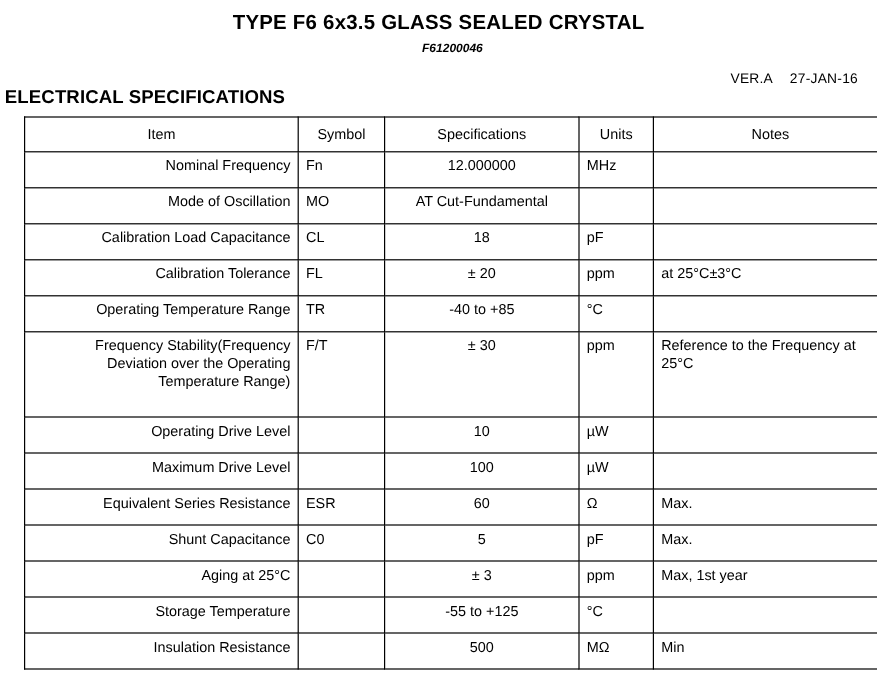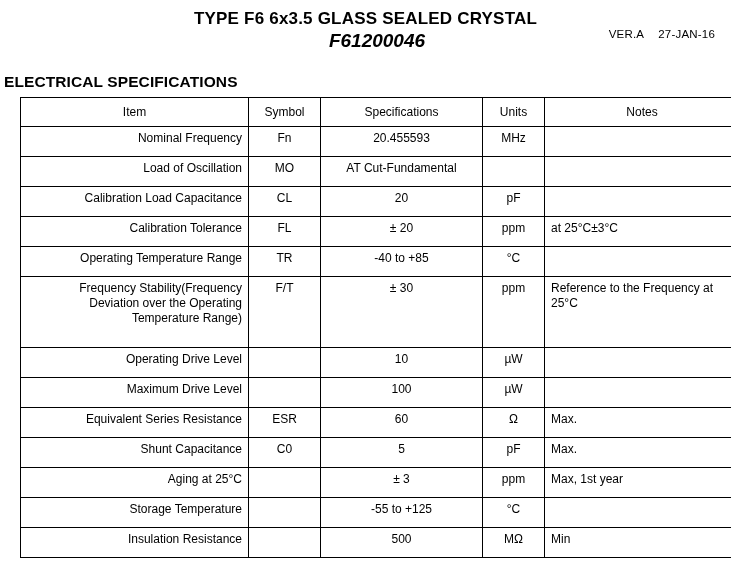--- a/index.html
+++ b/index.html
@@ -25,31 +25,31 @@
     text-align: center;
     padding-top: 8px;
   }
   .doc-title {
     font-size: 17px;
     font-weight: bold;
     letter-spacing: 0.2px;
     line-height: 22px;
   }
   .doc-subtitle {
-    font-size: 19px;
+    font-size: 10px;
     font-weight: bold;
     font-style: italic;
     line-height: 20px;
     margin-top: 1px;
     margin-left: 23px;
   }
   .rev-line {
     position: absolute;
     right: 16px;
-    top: 28px;
+    top: 60px;
     font-size: 11.5px;
     letter-spacing: 0.2px;
   }
   .rev-line .rev-date {
     margin-left: 14px;
   }
   .section-title {
     font-size: 15.5px;
     font-weight: bold;
     margin: 22px 0 6px 4px;
@@ -74,23 +74,23 @@
     height: 20px;
     vertical-align: middle;
   }
   col.c-item { width: 228px; }
   col.c-symbol { width: 72px; }
   col.c-spec { width: 162px; }
   col.c-units { width: 62px; }
   col.c-notes { width: 195px; }
 
   td.item { text-align: right; }
-  td.symbol { text-align: center; }
+  td.symbol { text-align: left; }
   td.spec-val { text-align: center; }
-  td.units { text-align: center; }
+  td.units { text-align: left; }
   td.notes { text-align: left; }
 
   tr.row td { height: 21px; }
   tr.tall td { height: 62px; }
 
   .nowrap { white-space: pre-wrap; }
 </style>
 </head>
 <body>
 
@@ -121,35 +121,35 @@
         <th>Symbol</th>
         <th>Specifications</th>
         <th>Units</th>
         <th>Notes</th>
       </tr>
     </thead>
     <tbody>
       <tr class="row">
         <td class="item">Nominal Frequency</td>
         <td class="symbol">Fn</td>
-        <td class="spec-val">20.455593</td>
+        <td class="spec-val">12.000000</td>
         <td class="units">MHz</td>
         <td class="notes"></td>
       </tr>
       <tr class="row">
-        <td class="item">Load of Oscillation</td>
+        <td class="item">Mode of Oscillation</td>
         <td class="symbol">MO</td>
         <td class="spec-val">AT Cut-Fundamental</td>
         <td class="units"></td>
         <td class="notes"></td>
       </tr>
       <tr class="row">
         <td class="item">Calibration Load Capacitance</td>
         <td class="symbol">CL</td>
-        <td class="spec-val">20</td>
+        <td class="spec-val">18</td>
         <td class="units">pF</td>
         <td class="notes"></td>
       </tr>
       <tr class="row">
         <td class="item">Calibration Tolerance</td>
         <td class="symbol">FL</td>
         <td class="spec-val">± 20</td>
         <td class="units">ppm</td>
         <td class="notes">at 25°C±3°C</td>
       </tr>

